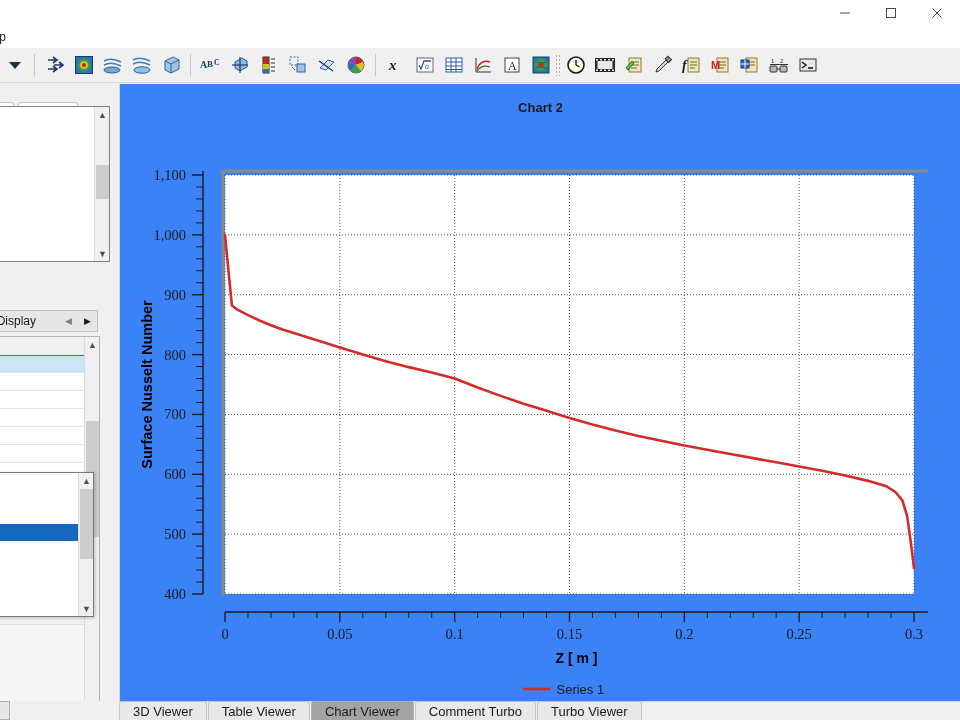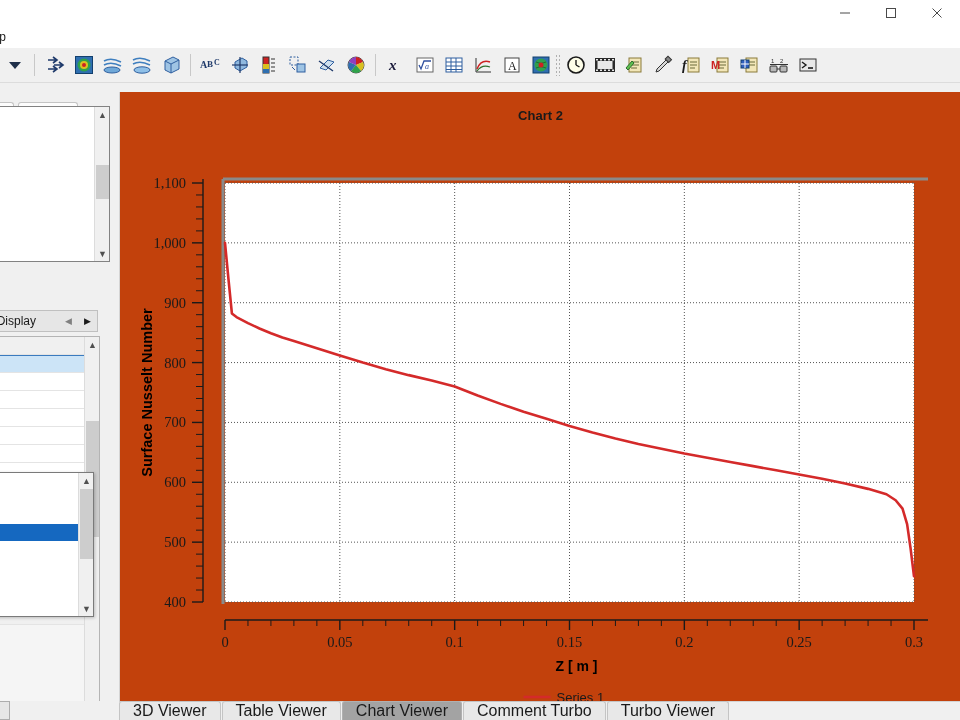--- a/index.html
+++ b/index.html
@@ -122,22 +122,22 @@
   .lp-dropdown {
     position: absolute; left: -24px; top: 388px; width: 118px; height: 145px;
     background: #ffffff; border: 1px solid #7a7a7a;
     box-shadow: 1px 1px 3px rgba(0,0,0,0.22);
   }
   .dd-item { height: 17px; font-size: 11px; padding-left: 4px; display: flex; align-items: center; color:#1a1a1a;}
   .dd-item.sel { background: #1568c0; color: #ffffff; }
 
   
   .chartarea {
-    position: absolute; left: 119px; top: 92px; width: 841px; height: 617px;
-    background: #c2410c;
+    position: absolute; left: 119px; top: 84px; width: 841px; height: 617px;
+    background: #3b82f6;
     border-left: 1px solid #d4d4d4;
   }
   .chart-caption {
     position: absolute; left: 0; top: 16px; width: 841px;
     text-align: center; font-size: 13px; font-weight: bold; color: #1a1a1a;
   }
   .chart-title {
     position: absolute; left: 0; top: 54px; width: 841px;
     text-align: center; font-size: 21px; font-weight: bold; color: #000000;
   }
@@ -145,21 +145,21 @@
 
   
   .bottomtabs {
     position: absolute; left: 119px; top: 701px; width: 841px; height: 19px;
     background: #f0f0f0;
     display: flex; align-items: flex-end;
     border-top: 1px solid #d4d4d4;
   }
   .btab {
     height: 19px; padding: 0 13px;
-    font-size: 16px; color: #1a1a1a;
+    font-size: 13px; color: #1a1a1a;
     display: flex; align-items: center;
     background: #e8e8e8;
     border: 1px solid #c4c4c4; border-bottom: none;
     border-radius: 3px 3px 0 0;
     margin-right: 1px;
   }
   .btab.active { background: #a3a3a3; border-color: #b0b0b0; }
 
   .bottom-left-stub {
     position: absolute; left: 0; top: 701px; width: 119px; height: 19px;

